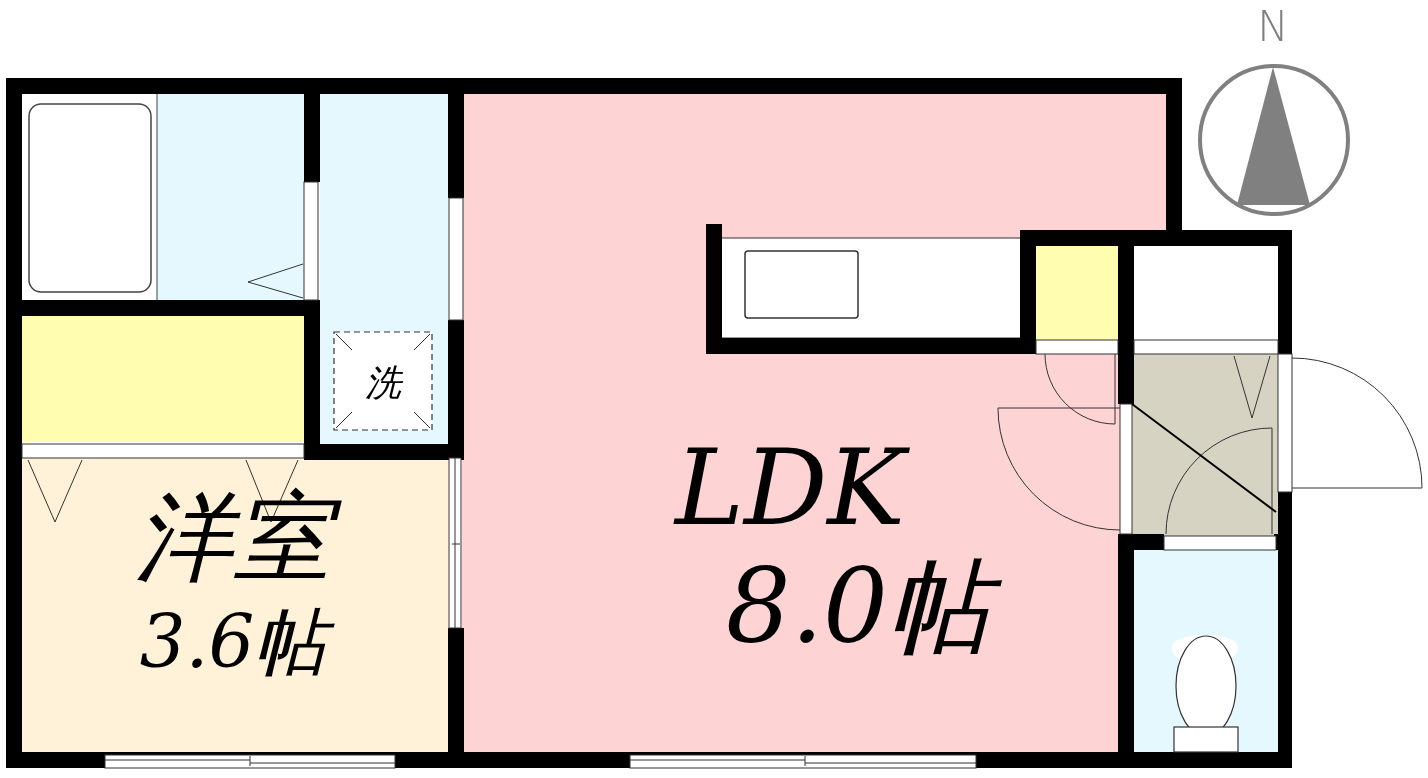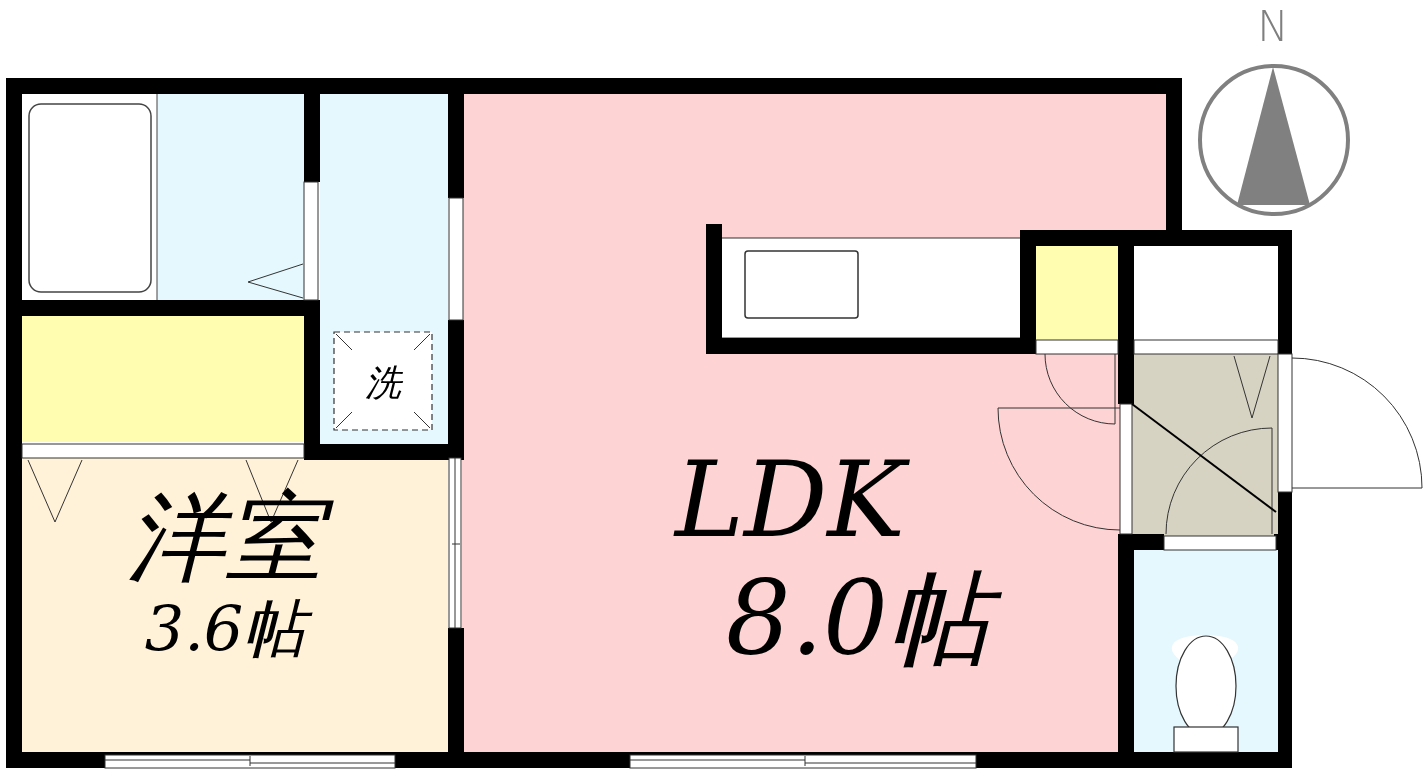--- a/index.html
+++ b/index.html
@@ -7,23 +7,23 @@
   svg { position: absolute; left: 0; top: 0; }
   .room-label {
     position: absolute;
     font-family: "DejaVu Serif", "Liberation Serif", serif;
     font-style: italic;
     color: #000;
     text-align: center;
     line-height: 1.0;
     white-space: nowrap;
   }
-  .label-youshitsu { left: 60px; top: 488px; width: 330px; font-size: 98px; }
-  .label-youshitsu .line2 { font-size: 62px; margin-top: 12px; }
-  .label-ldk { left: 590px; top: 448px; width: 400px; font-size: 104px; }
+  .label-youshitsu { left: 68px; top: 488px; width: 330px; font-size: 98px; }
+  .label-youshitsu .line2 { font-size: 72px; margin-top: 20px; }
+  .label-ldk { left: 590px; top: 436px; width: 400px; font-size: 104px; }
   .label-ldk .line2 { font-size: 102px; margin-top: 16px; text-align: right; }
   .washer-label {
     position: absolute; left: 334px; top: 358px; width: 98px; height: 50px;
     font-family: "DejaVu Serif", "Liberation Serif", serif; font-style: italic;
     font-size: 36px; text-align: center; line-height: 50px;
   }
   .north-label {
     position: absolute; left: 1250px; top: 4px; width: 46px; text-align: center;
     font-family: "DejaVu Sans", "Liberation Sans", sans-serif; font-weight: 300;
     font-size: 42px; color: #7f7f7f; line-height: 46px;

